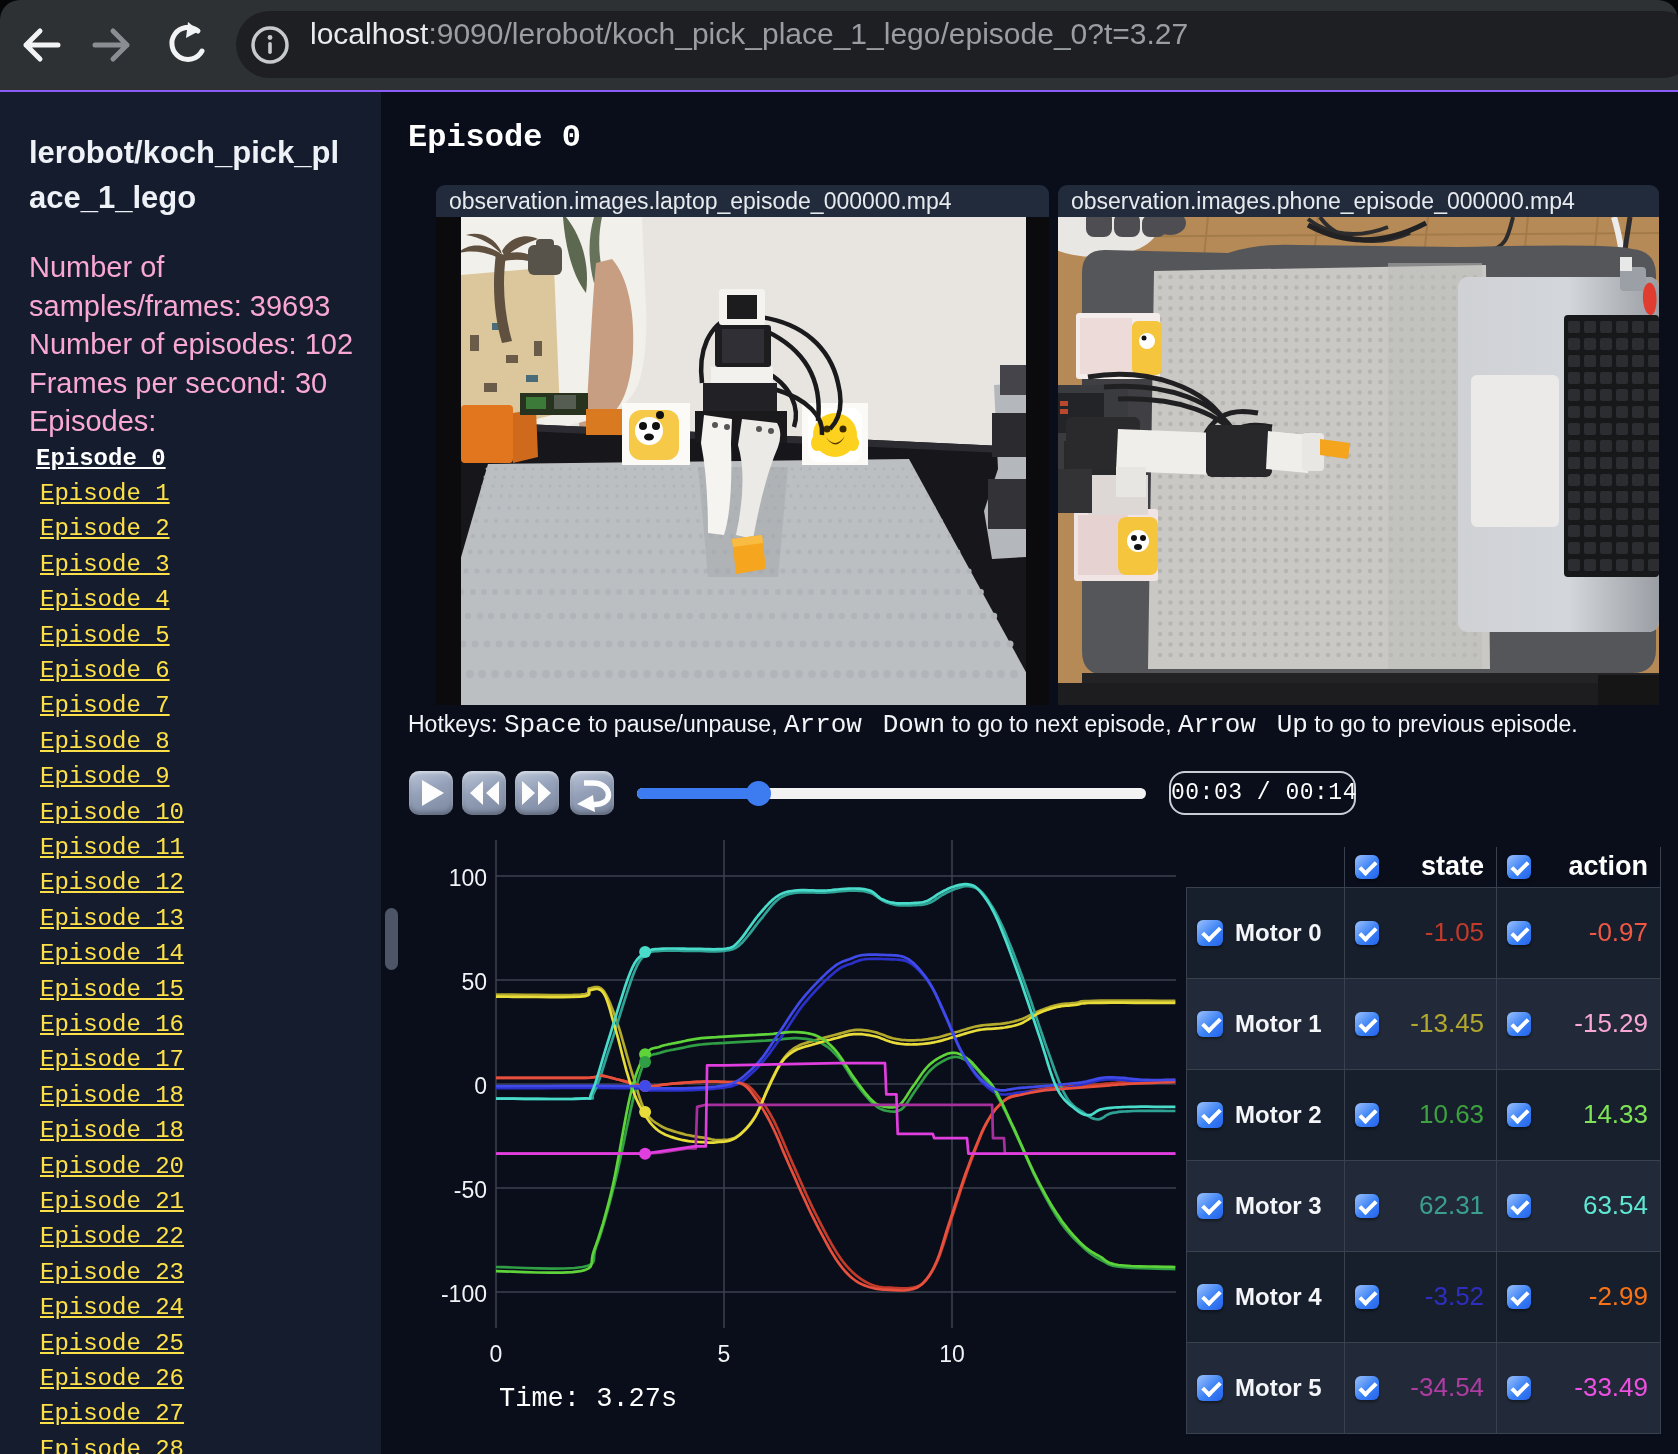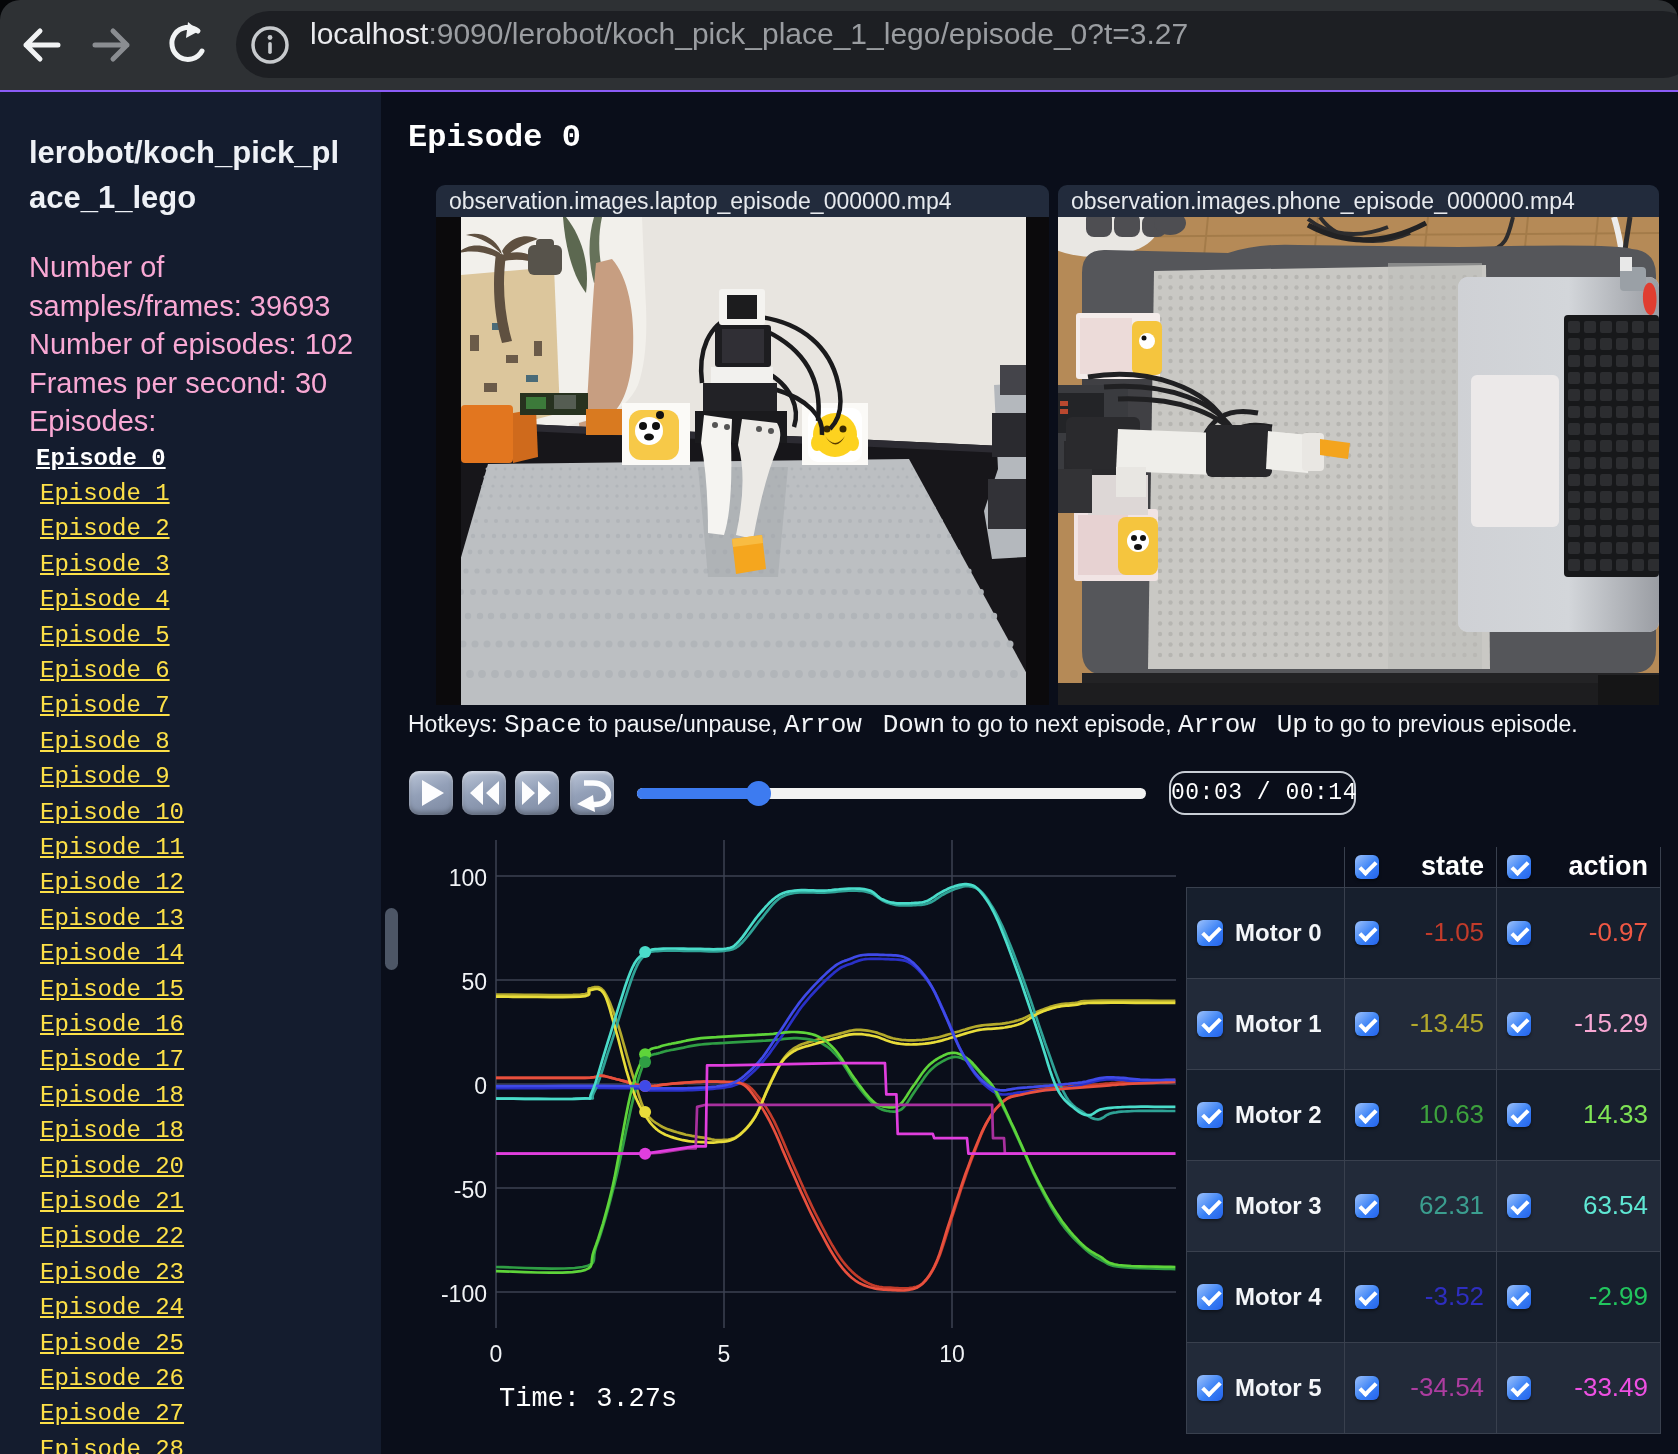--- a/index.html
+++ b/index.html
@@ -2329,21 +2329,21 @@
           </td>
           <td class="v1">
             <div class="cellwrap">
               <div class="chk sm"></div>
               <div class="mval" style="color:#2e2ec0">-3.52</div>
             </div>
           </td>
           <td class="v2">
             <div class="cellwrap">
               <div class="chk sm"></div>
-              <div class="mval" style="color:#22c55e">-2.99</div>
+              <div class="mval" style="color:#f97316">-2.99</div>
             </div>
           </td>
         </tr>
         <tr class="even">
           <td class="mn">
             <div class="cellwrap">
               <div class="chk"></div>
               <div class="mlabel">Motor 5</div>
             </div>
           </td>

